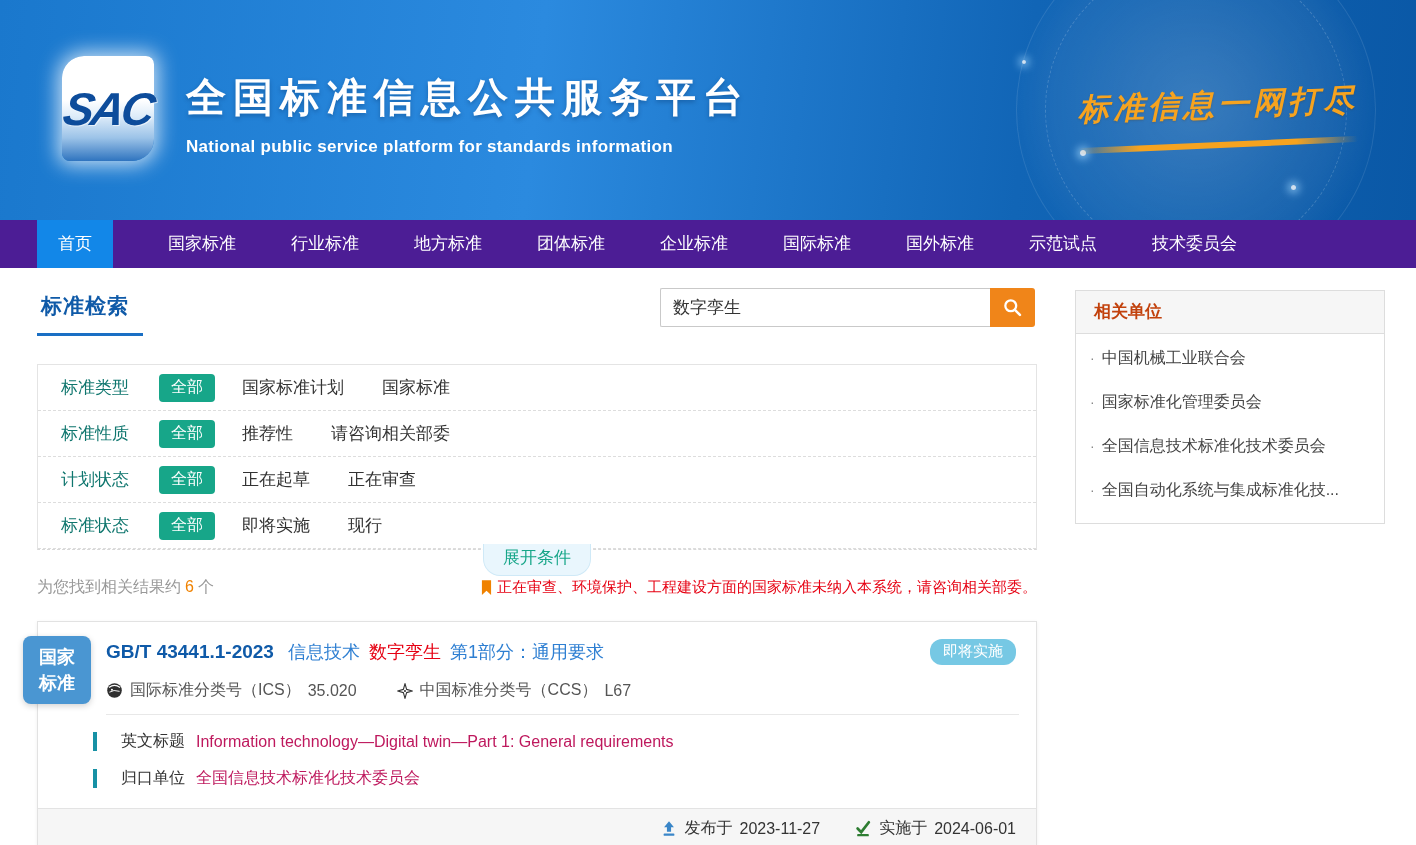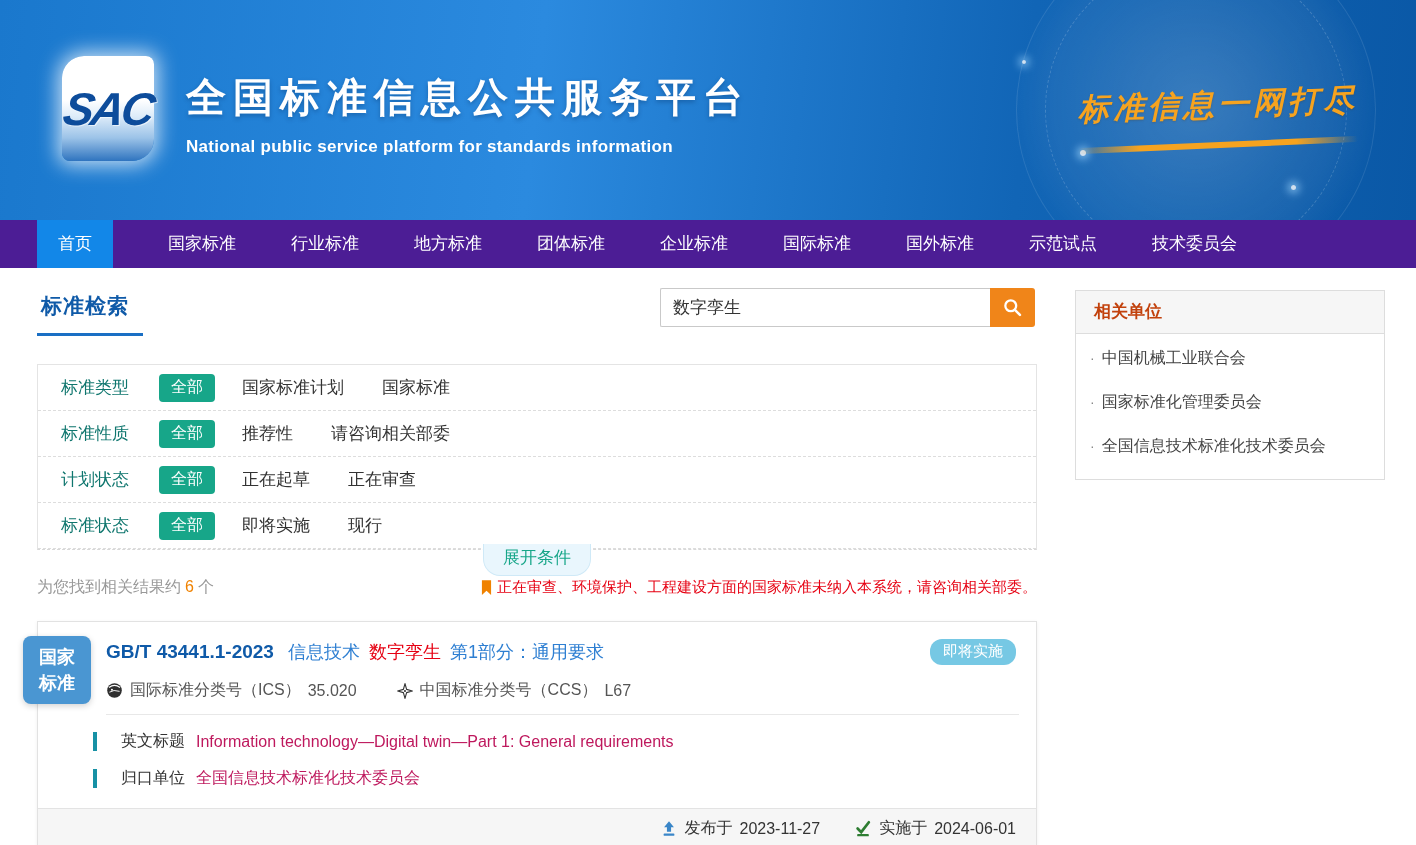--- a/index.html
+++ b/index.html
@@ -271,15 +271,16 @@
       </div>
     </div>
   </div>
 
   <div class="right-col">
     <div class="sidebar">
       <div class="sidebar-header">相关单位</div>
       <div class="sidebar-item"><span class="sb-bullet">·</span><span>中国机械工业联合会</span></div>
       <div class="sidebar-item"><span class="sb-bullet">·</span><span>国家标准化管理委员会</span></div>
       <div class="sidebar-item"><span class="sb-bullet">·</span><span>全国信息技术标准化技术委员会</span></div>
+      <div class="sidebar-item"><span class="sb-bullet">·</span><span>全国自动化系统与集成标准化技...</span></div>
     </div>
   </div>
 </div>
 
 </body></html>

